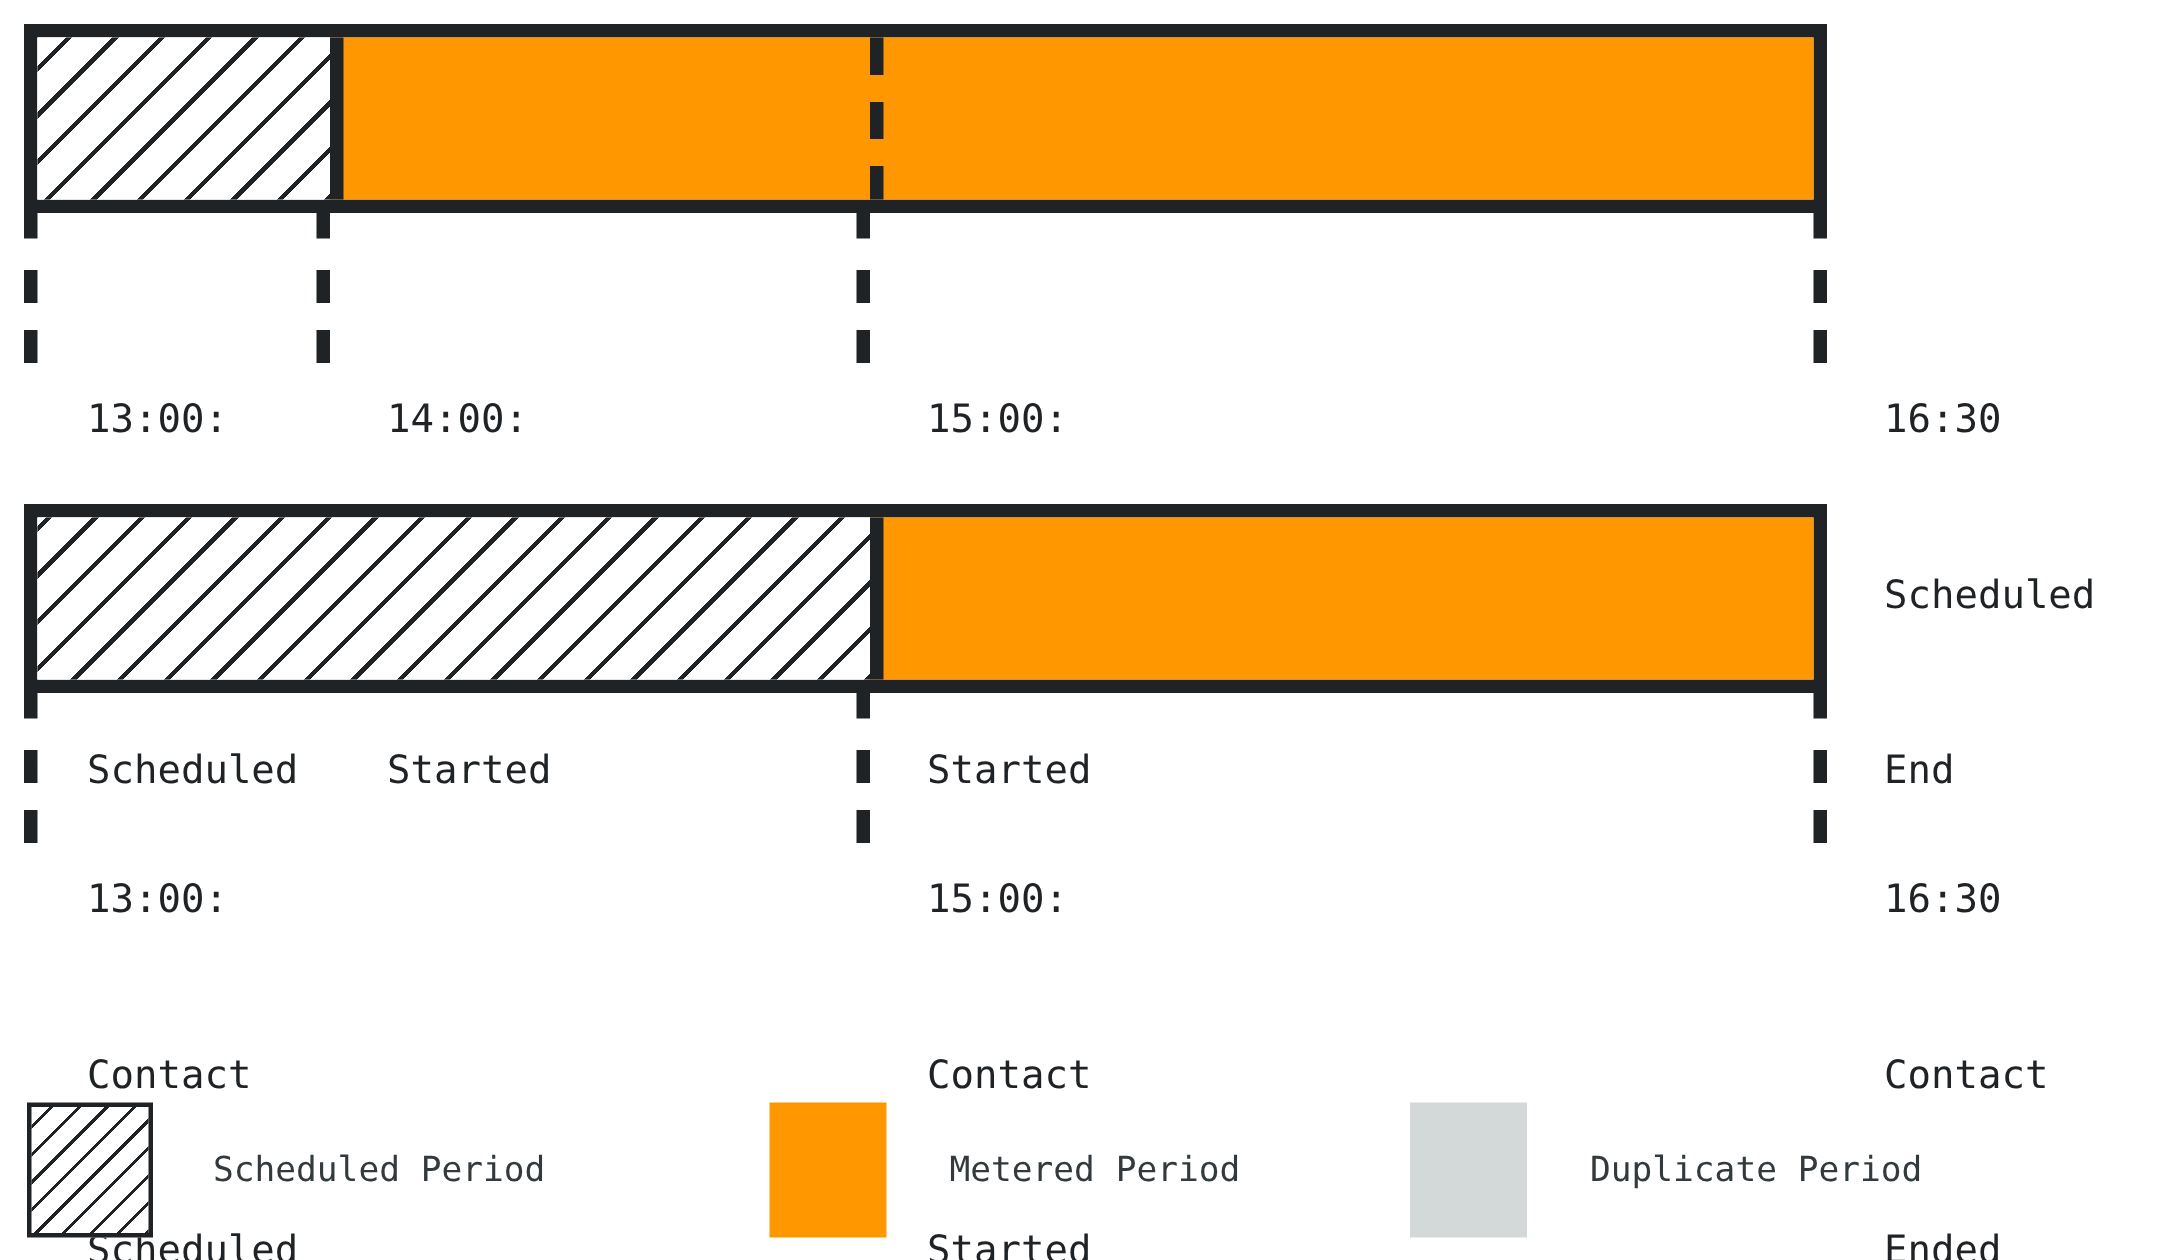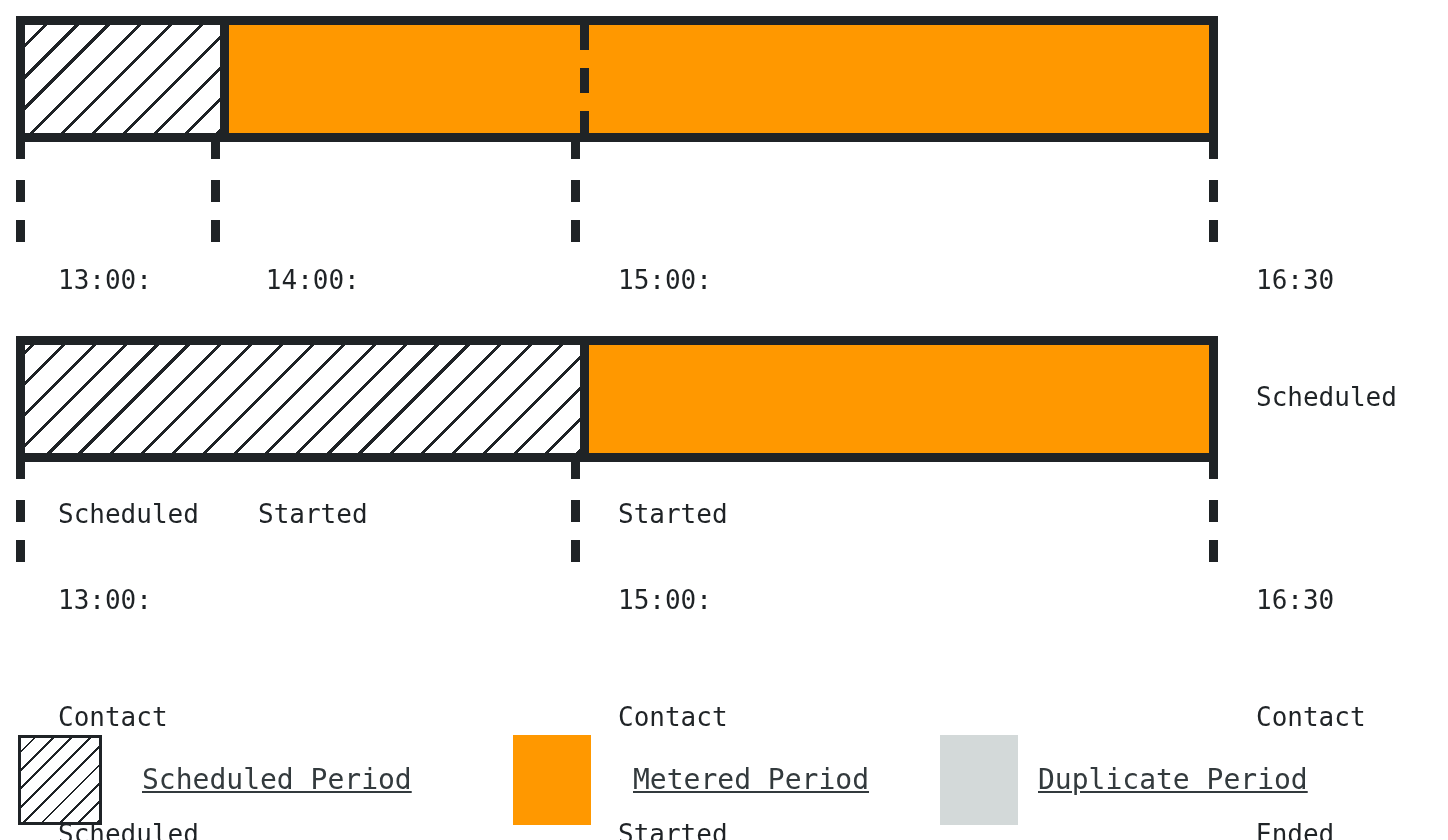--- a/index.html
+++ b/index.html
@@ -136,25 +136,24 @@
         -45deg,
         #1f2326 0px,
         #1f2326 2px,
         #ffffff 2px,
         #ffffff 13px
       );
   }
   .swatch-solid-orange { background: #FF9800; width: 78px; }
   .swatch-solid-gray   { background: #D3D9D9; width: 78px; }
   .legend-label {
-    font-size: 28px;
+    font-size: 23px;
     line-height: 30px;
     color: #333a3d;
     white-space: pre;
-    text-decoration: underline;
   }
 </style>
 </head>
 <body>
 
 <div id="stage">
 
   <div class="timeline" style="top:16px;">
     <div class="bar">
       <div class="seg seg-scheduled" style="left:0px; width:195px;"></div>
@@ -172,33 +171,34 @@
   <div class="tick-dash" style="left:16px;  top:180px; height:62px;"></div>
   <div class="tick-dash" style="left:211px; top:180px; height:62px;"></div>
   <div class="tick-dash" style="left:571px; top:180px; height:62px;"></div>
   <div class="tick-dash" style="left:1209px;top:180px; height:62px;"></div>
 
   <div class="tlabel" style="left:58px; top:183px;">
     <div>13:00:</div>
     <div>Contact</div>
     <div>Scheduled</div>
   </div>
-  <div class="tlabel" style="left:258px; top:183px;text-align:center;">
+  <div class="tlabel" style="left:258px; top:183px;">
     <div>14:00:</div>
     <div>Contact</div>
     <div>Started</div>
   </div>
   <div class="tlabel" style="left:618px; top:183px;">
     <div>15:00:</div>
     <div>Contact</div>
     <div>Started</div>
   </div>
   <div class="tlabel" style="left:1256px; top:183px;">
     <div>16:30</div>
     <div>Scheduled</div>
+    <div>End</div>
   </div>
 
   <div class="timeline" style="top:336px;">
     <div class="bar">
       <div class="seg seg-scheduled" style="left:0px; width:555px;"></div>
       <div class="seg seg-metered" style="left:555px; right:0px;"></div>
       <div class="seg-divider" style="left:555px;"></div>
     </div>
   </div>
 
@@ -233,18 +233,18 @@
       <div class="legend-label" style="margin-left:40px;">Scheduled Period</div>
     </div>
 
     <div class="legend-item" style="left:500px;margin-left:13px;">
       <div class="swatch swatch-solid-orange"></div>
       <div class="legend-label" style="margin-left:42px;">Metered Period</div>
     </div>
 
     <div class="legend-item" style="left:940px;">
       <div class="swatch swatch-solid-gray"></div>
-      <div class="legend-label" style="margin-left:20px;">Duplicate Period</div>
+      <div class="legend-label" style="margin-left:42px;">Duplicate Period</div>
     </div>
 
   </div>
 
 </div>
 
 </body></html>

